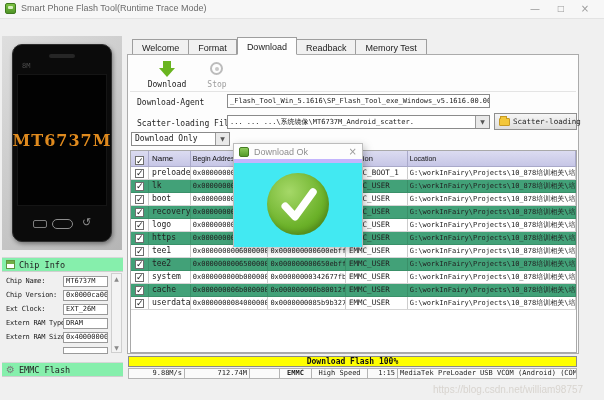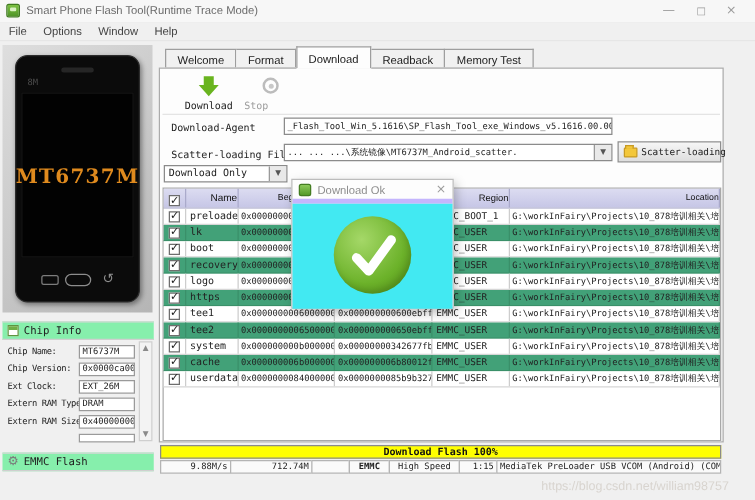--- a/index.html
+++ b/index.html
@@ -59,21 +59,21 @@
   
   .groupbox{left:127px;top:54px;width:452px;height:300px;background:#fdfdfd;border:1px solid #ababab;box-sizing:border-box;}
 
   
   .dl-arrow-shaft{left:163px;top:61px;width:8px;height:7px;background:#69b41f;}
   .dl-arrow-head{left:159px;top:68px;width:0;height:0;border-left:8px solid transparent;border-right:8px solid transparent;border-top:9px solid #69b41f;}
   .tool-label{font-size:8px;text-align:center;}
   .dl-label{left:143px;top:80px;width:48px;color:#222;}
   .stop-icon{left:210px;top:62px;width:13px;height:13px;border:2px solid #bcbcbc;border-radius:50%;box-sizing:border-box;}
   .stop-icon::after{content:"";position:absolute;left:2.5px;top:2.5px;width:4px;height:4px;background:#c8c8c8;border-radius:50%;}
-  .stop-label{left:191px;top:80px;width:28px;color:#9d9d9d;}
+  .stop-label{left:203px;top:80px;width:28px;color:#9d9d9d;}
   .tb-sep{left:130px;top:91px;width:446px;height:1px;background:#e4e4e4;}
 
   
   .frow-label{font-size:8px;color:#222;white-space:nowrap;}
   .agent-label{left:137px;top:98px;}
   .scatter-label{left:137px;top:119px;}
   .sunken{background:#fff;border:1px solid #8b8b8b;box-sizing:border-box;overflow:hidden;white-space:nowrap;}
   .agent-input{left:227px;top:94px;width:263px;height:14px;font-size:7px;line-height:12px;padding:0 2px;}
   .scatter-combo{left:227px;top:115px;width:263px;height:14px;font-size:7px;line-height:12px;padding:0 2px;}
   .combo-btn{position:absolute;right:0;top:0;width:13px;height:12px;background:#e9e9e9;border-left:1px solid #9a9a9a;
@@ -82,21 +82,21 @@
             display:flex;align-items:center;padding-left:4px;font-size:7.5px;color:#222;white-space:nowrap;}
   .agent-btn{left:494px;top:92px;} .scatter-btn{left:494px;top:113px;}
   .folder-icon{width:11px;height:8px;background:#f3c73a;border:1px solid #c79a23;border-radius:1px;box-sizing:border-box;
                position:relative;margin-right:3px;flex:none;}
   .folder-icon::before{content:"";position:absolute;left:0;top:-3px;width:5px;height:2px;background:#f3c73a;border:1px solid #c79a23;border-bottom:none;}
   .mode-combo{left:131px;top:132px;width:99px;height:14px;font-size:8px;line-height:12px;padding:0 3px;}
 
   
   .ptable{left:130px;top:150px;width:447px;height:203px;border:1px solid #a9a9a9;box-sizing:border-box;background:#fff;}
   .thead{display:flex;height:16px;background:linear-gradient(#dcdcf1,#c6c6e6);border-bottom:1px solid #a9a9c9;box-sizing:border-box;}
-  .th{font-family:"Liberation Sans",sans-serif;font-size:9px;line-height:15px;text-align:right;color:#111;
+  .th{font-family:"Liberation Sans",sans-serif;font-size:9px;line-height:15px;text-align:left;color:#111;
       border-right:1px solid #aaaacb;box-sizing:border-box;overflow:hidden;white-space:nowrap;}
   .trow{display:flex;height:13px;border-bottom:1px solid #d6d6d6;box-sizing:border-box;background:#fff;}
   .trow.alt{background:#42a178;border-bottom:1px solid #3a9069;}
   .trow .c{border-right:1px solid #cdcdcd;box-sizing:border-box;overflow:hidden;white-space:nowrap;line-height:12px;}
   .trow.alt .c{border-right:1px solid #3a9069;}
   .col0{width:18px;display:flex;align-items:center;justify-content:center;}
   .col1{width:42px;font-size:8px;padding-left:3px;}
   .col2{width:78px;font-size:7px;padding-left:2px;}
   .col3{width:78px;font-size:7px;padding-left:2px;}
   .col4{width:62px;font-size:7.5px;padding-left:3px;}
@@ -131,26 +131,20 @@
 
 <div id="app">
 
   <div class="abs titlebar"></div>
   <div class="abs app-icon"></div>
   <div class="abs win-title">Smart Phone Flash Tool(Runtime Trace Mode)</div>
   <div class="abs winbtn min">—</div>
   <div class="abs winbtn max">□</div>
   <div class="abs winbtn close">×</div>
 
-  <div class="abs menubar">
-    <span class="menuitem">File</span>
-    <span class="menuitem">Options</span>
-    <span class="menuitem">Window</span>
-    <span class="menuitem">Help</span>
-  </div>
 
   <div class="abs phone-zone"></div>
   <div class="abs phone"></div>
   <div class="abs earpiece"></div>
   <div class="abs phone-corner">8M</div>
   <div class="abs screen">
     <span class="screen-label">MT6737M</span>
   </div>
   <div class="abs pbtn-menu"></div>
   <div class="abs pbtn-home"></div>

